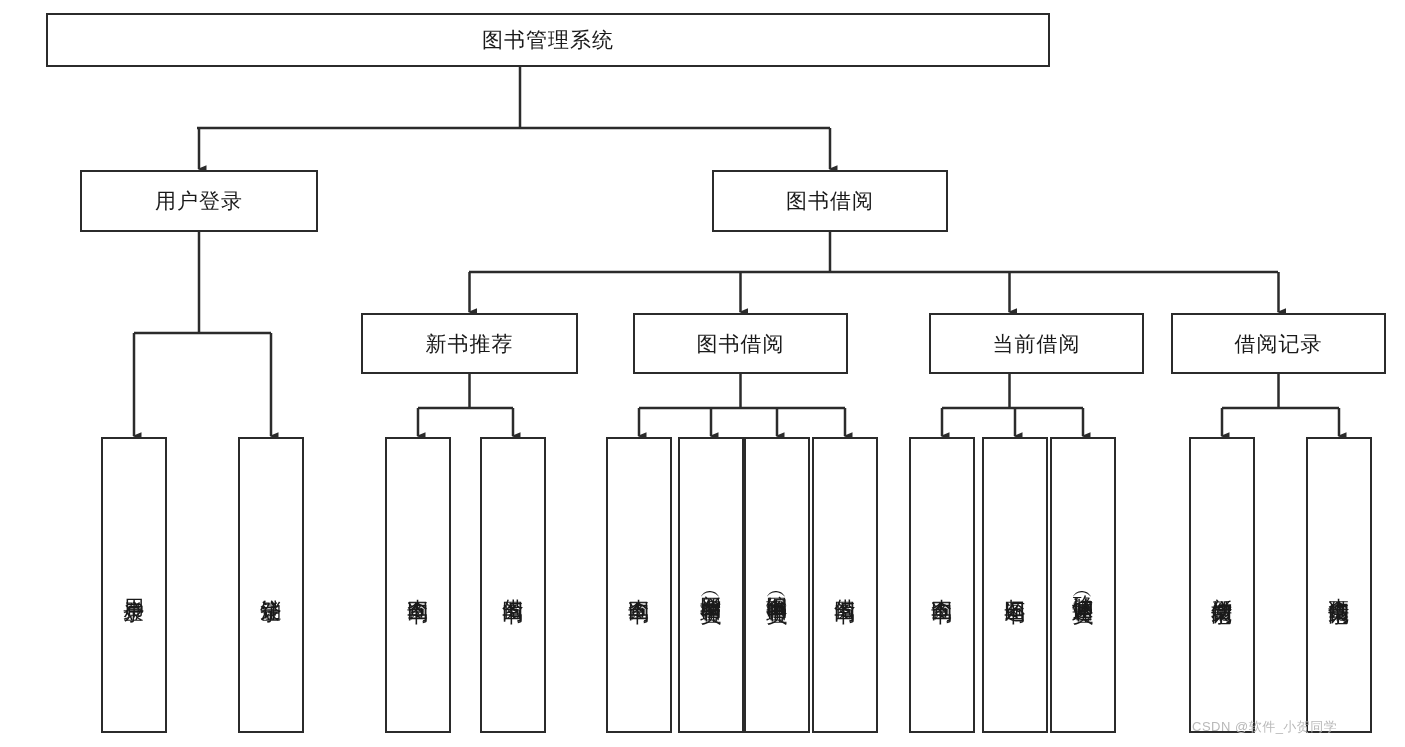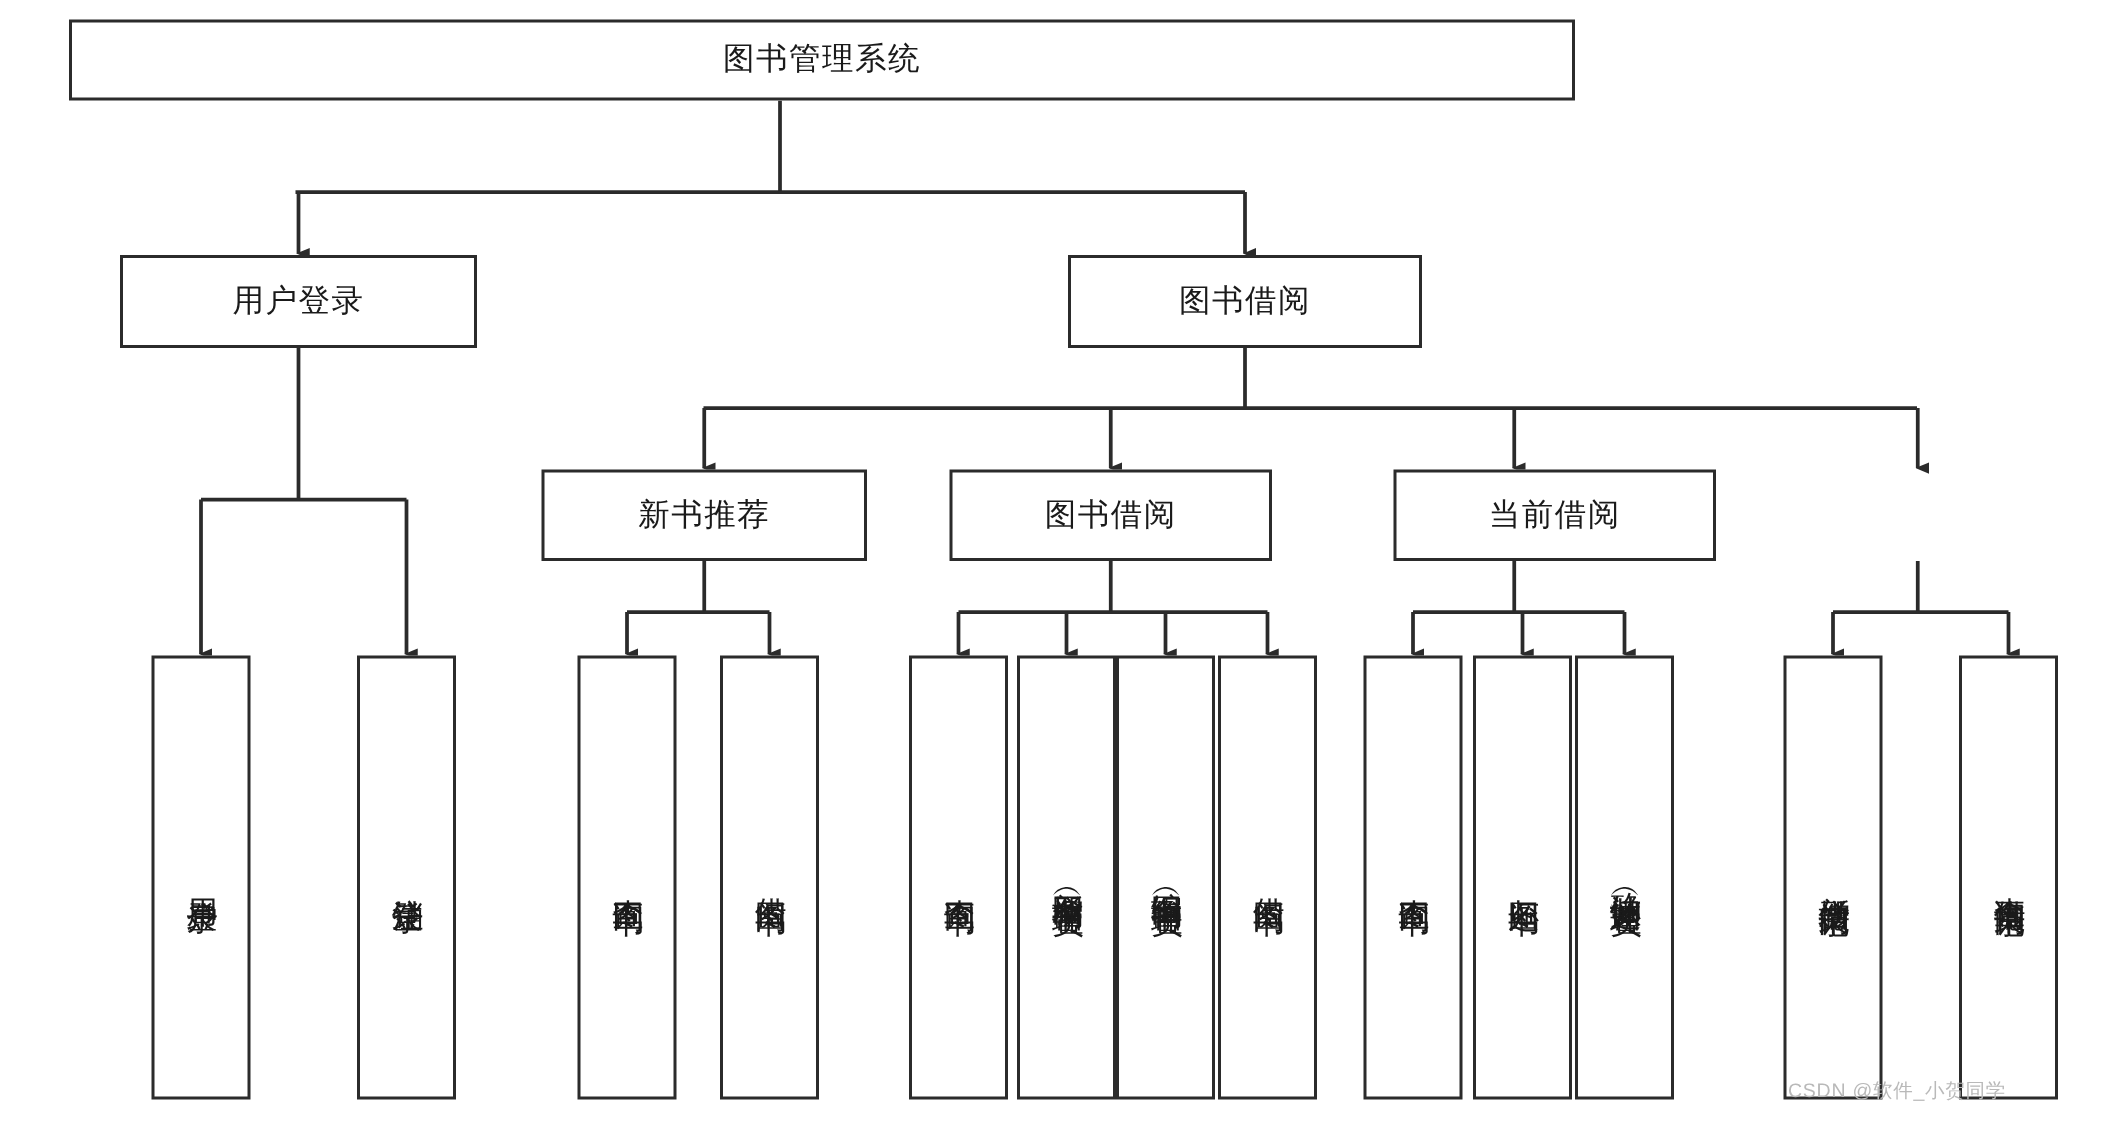--- a/index.html
+++ b/index.html
@@ -126,20 +126,23 @@
 
   <div class="node horiz" style="left: 633px; top: 313px; width: 215px; height: 61px;">
     <span>图书借阅</span>
   </div>
   <div class="node horiz" style="left: 361px; top: 313px; width: 217px; height: 61px;">
     <span>新书推荐</span>
   </div>
   <div class="node horiz" style="left: 902px; top: 313px; width: 215px; height: 61px; margin-left: 27px;">
     <span>当前借阅</span>
   </div>
+  <div class="node horiz" style="left: 1171px; top: 313px; width: 215px; height: 61px;">
+    <span>借阅记录</span>
+  </div>
 
   <div class="node vert" style="left: 101px; top: 437px; width: 66px; height: 296px;">
     <span class="vtext">用户登录</span>
   </div>
   <div class="node vert" style="left: 238px; top: 437px; width: 66px; height: 296px;">
     <span class="vtext">注销登录</span>
   </div>
   <div class="node vert" style="left: 385px; top: 437px; width: 66px; height: 296px;">
     <span class="vtext">查询图书</span>
   </div>

